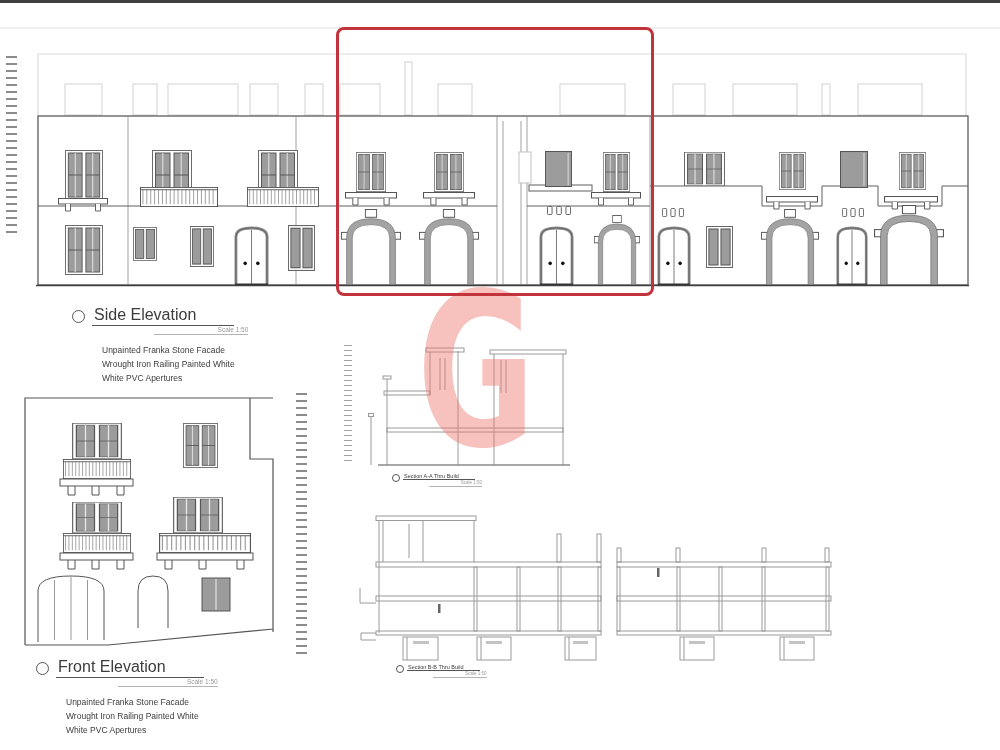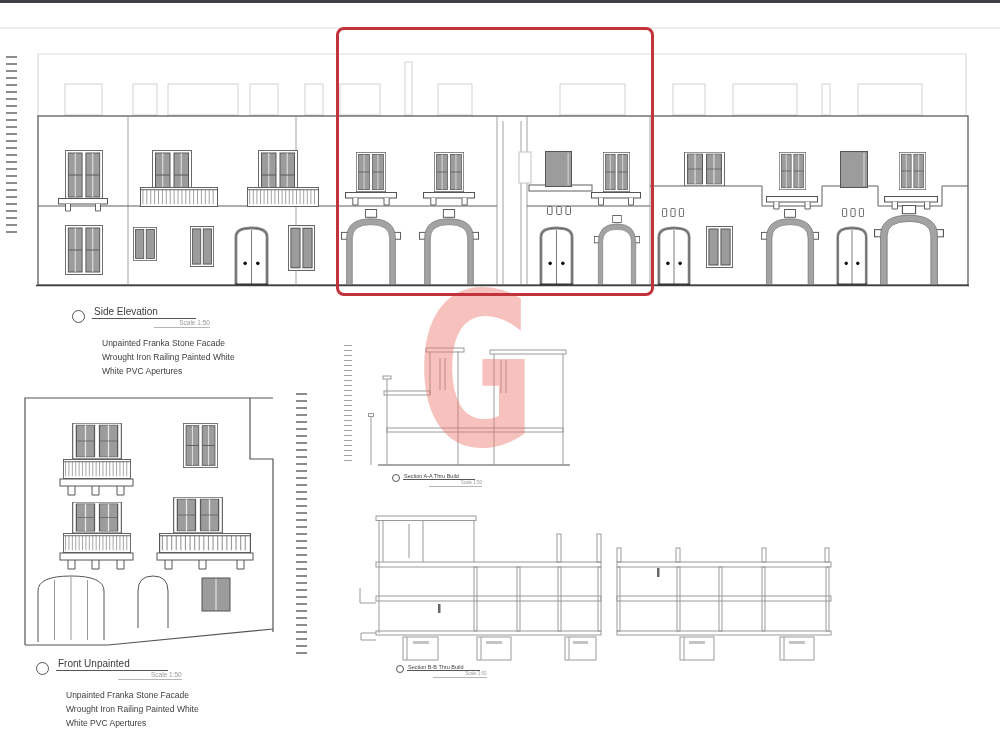--- a/index.html
+++ b/index.html
@@ -22,21 +22,21 @@
   
   .ruler{position:absolute;background:repeating-linear-gradient(to bottom,#8c8c8c 0 1.8px,transparent 1.8px 7px);}
   #ruler-side{left:6px;top:56px;width:11px;height:178px;}
   #ruler-front{left:296px;top:393px;width:11px;height:261px;}
   .ruler.fine{background:repeating-linear-gradient(to bottom,#a2a2a2 0 1.3px,transparent 1.3px 5px);}
   #ruler-seca{left:344px;top:345px;width:8px;height:120px;}
   
   .lbl{position:absolute;color:#3c3c3c;}
   .lbl .head{display:flex;align-items:flex-start;gap:7px;}
   .dot{width:11px;height:11px;border:1.3px solid #555;border-radius:50%;margin-top:4px;flex:none;}
-  .t{font-size:10px;border-bottom:1.4px solid #555;padding:0 38px 1px 2px;white-space:nowrap;}
+  .t{font-size:16px;border-bottom:1.4px solid #555;padding:0 38px 1px 2px;white-space:nowrap;}
   .s{font-size:6.5px;color:#9a9a9a;text-align:right;border-bottom:1px solid #b5b5b5;
      margin:0 -14px 0 62px;padding-bottom:1px;white-space:nowrap;}
   .notes{margin:8px 6px 0 30px;font-size:8.5px;line-height:14px;color:#3d3d3d;white-space:nowrap;}
   .lbl.small .dot{width:6px;height:6px;margin-top:1px;border-width:1px;}
   .lbl.small .t{font-size:5.5px;padding:0 16px 0 1px;border-bottom-width:1px;}
   .lbl.small .s{font-size:4.5px;margin:0 -7px 0 26px;}
   .lbl.small .head{gap:3px;}
 </style>
 </head>
 <body>
@@ -287,21 +287,21 @@
       <div>Unpainted Franka Stone Facade</div>
       <div>Wrought Iron Railing Painted White</div>
       <div>White PVC Apertures</div>
     </div>
   </div>
 
   <div class="lbl" style="left:36px;top:658px;">
     <div class="head">
       <span class="dot"></span>
       <div>
-        <div class="t">Front Unpainted</div>
+        <div class="t">Front Elevation</div>
         <div class="s">Scale 1:50</div>
       </div>
     </div>
     <div class="notes">
       <div>Unpainted Franka Stone Facade</div>
       <div>Wrought Iron Railing Painted White</div>
       <div>White PVC Apertures</div>
     </div>
   </div>
 

